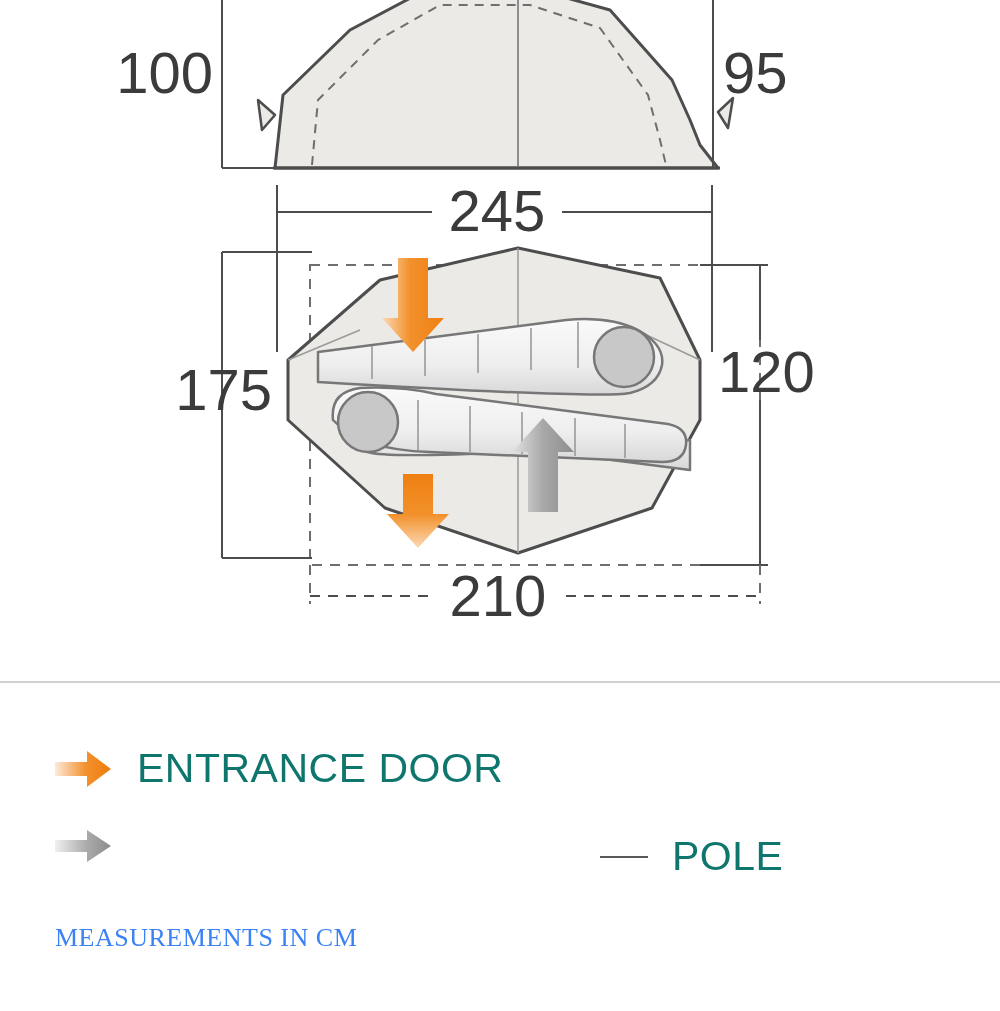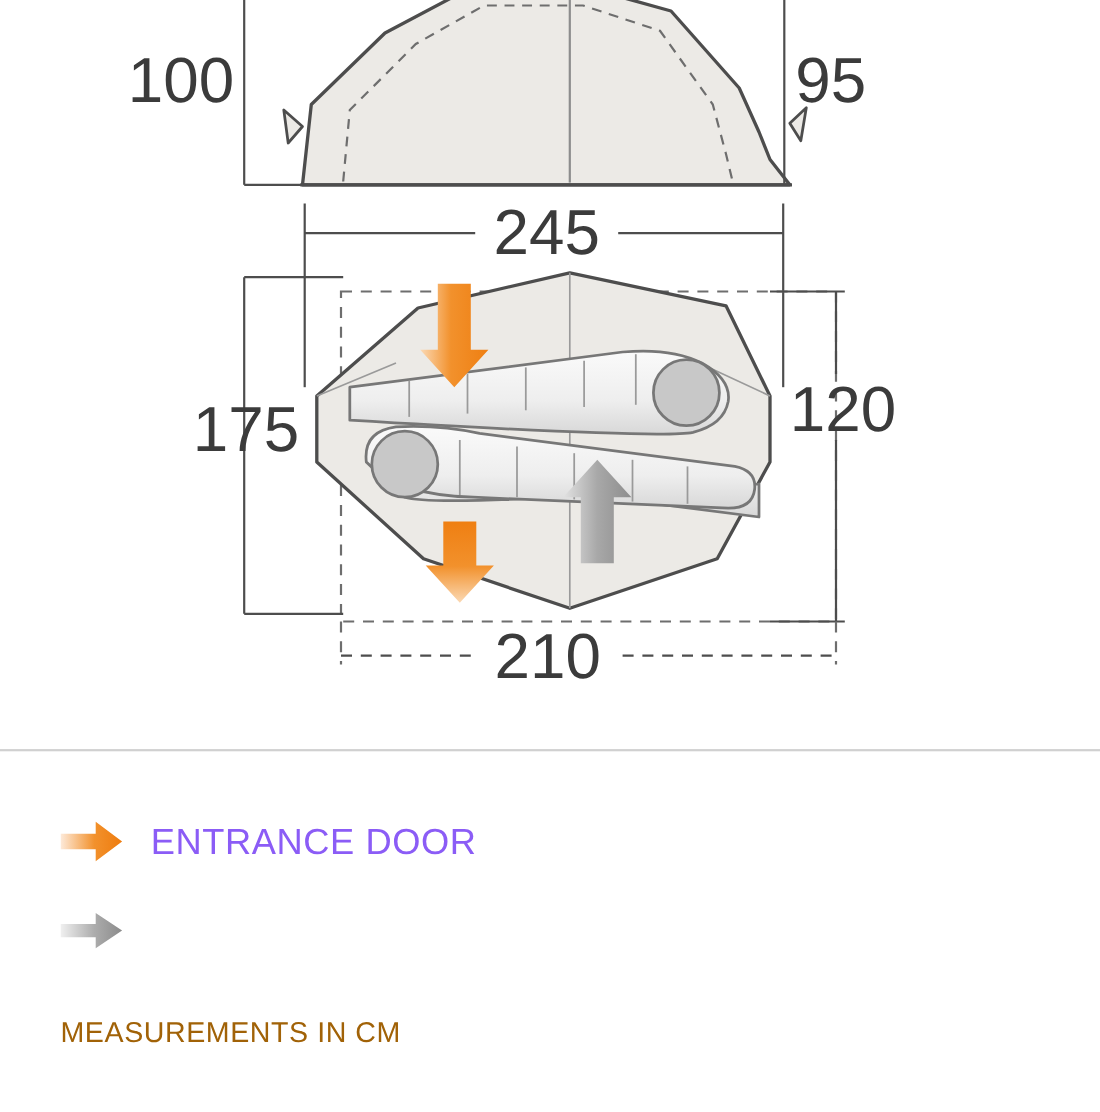--- a/index.html
+++ b/index.html
@@ -41,28 +41,29 @@
     top: 683px;
     width: 1000px;
     height: 328px;
   }
   .legend-row {
     position: absolute;
     display: flex;
     align-items: center;
   }
   .legend-label {
-    font-size: 33px;
-    color: #8b5cf6;
+    font-size: 41px;
+    color: #0f766e;
     letter-spacing: 0.5px;
     white-space: nowrap;
   }
   .legend-label.small {
     font-size: 26px;
-    color: #a16207;
+    color: #3b82f6;
+    font-family: Liberation Serif, serif;
   }
   .swatch {
     width: 56px;
     height: 40px;
     margin-right: 26px;
     flex: 0 0 auto;
   }
   .bedroom-swatch {
     width: 54px;
     height: 54px;
@@ -248,19 +249,23 @@
               <stop offset="55%" stop-color="#acacac"></stop>
               <stop offset="100%" stop-color="#8b8b8b"></stop>
             </linearGradient>
           </defs>
           <path d="M0,12 L32,12 L32,2 L56,18 L32,34 L32,24 L0,24 Z" fill="url(#lgGrey)"></path>
         </svg>
       </span>
     </div>
 
 
+    <div class="legend-row" style="left:600px; top:150px;">
+      <span class="pole-swatch"></span>
+      <span class="legend-label">POLE</span>
+    </div>
 
     <div class="legend-row" style="left:55px; top:240px;">
       <span class="legend-label small">MEASUREMENTS IN CM</span>
     </div>
 
   </div>
 </div>
 
 </body></html>

